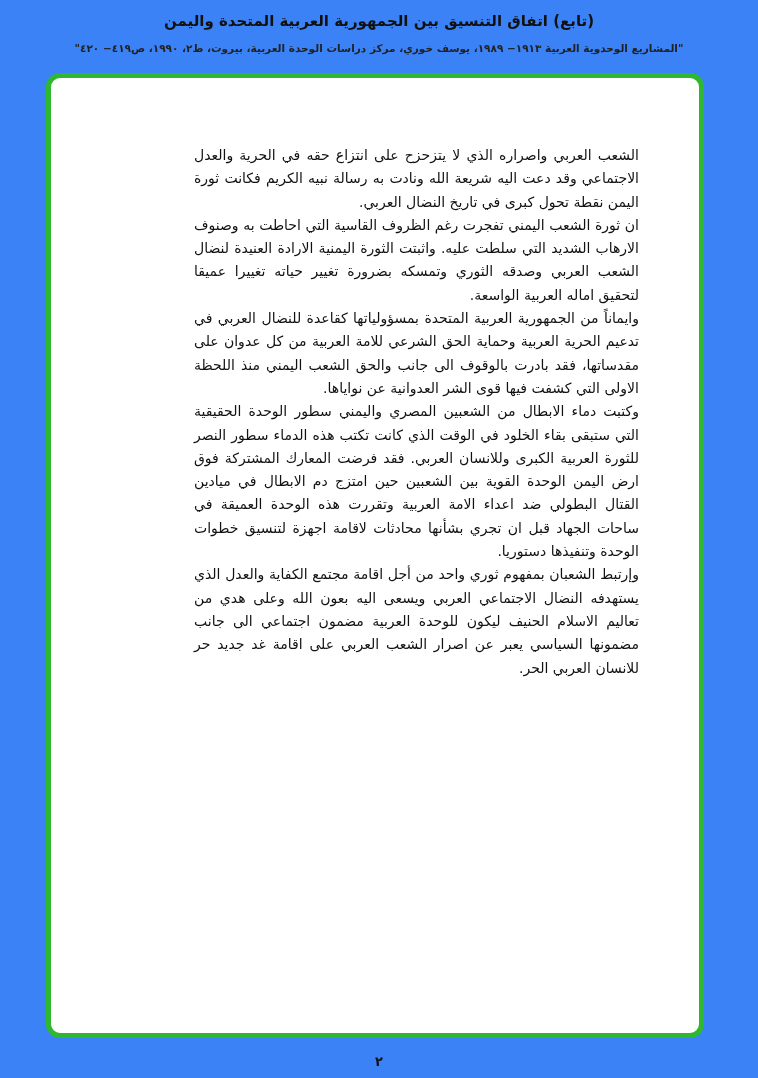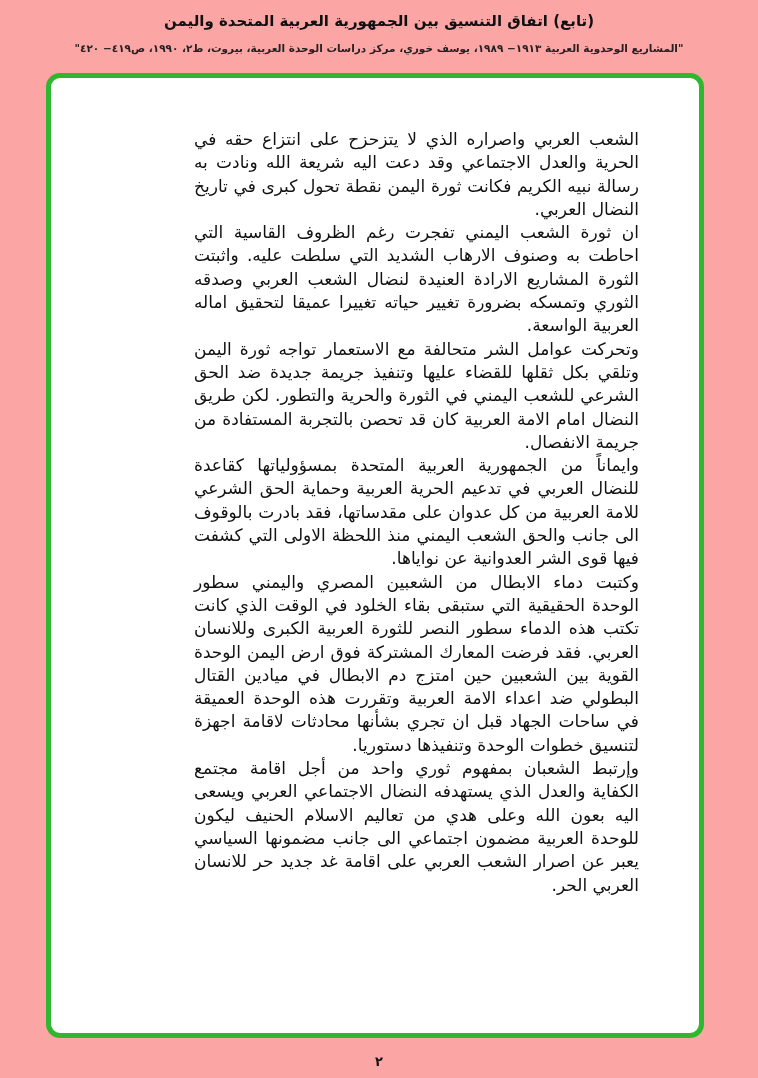--- a/index.html
+++ b/index.html
@@ -5,21 +5,21 @@
   html, body {
     margin: 0;
     padding: 0;
     background: #ffffff;
     font-family: "DejaVu Sans", sans-serif;
   }
   .page {
     position: relative;
     width: 758px;
     height: 1078px;
-    background: #fca5a5;
+    background: #3b82f6;
     overflow: hidden;
   }
   .header {
     position: absolute;
     top: 0;
     left: 0;
     width: 758px;
     text-align: center;
   }
   .title {
@@ -43,26 +43,26 @@
     top: 73px;
     width: 658px;
     height: 965px;
     border: 5px solid #2fb82f;
     border-radius: 14px;
     box-sizing: border-box;
     background: #ffffff;
   }
   .text-col {
     position: absolute;
-    top: 50px;
+    top: 66px;
     right: 60px;
     width: 445px;
     direction: rtl;
     text-align: justify;
-    font-size: 17px;
+    font-size: 14px;
     line-height: 23.3px;
     color: #111111;
   }
   .text-col p {
     margin: 0;
     padding: 0;
   }
   .page-number {
     position: absolute;
     top: 1054px;
@@ -81,22 +81,21 @@
 <div class="page">
 
   <div class="header">
     <div class="title">(تابع) اتفاق التنسيق بين الجمهورية العربية المتحدة واليمن</div>
     <div class="citation">"المشاريع الوحدوية العربية ١٩١٣− ١٩٨٩، يوسف خوري، مركز دراسات الوحدة العربية، بيروت، ط٢، ١٩٩٠، ص٤١٩− ٤٢٠"</div>
   </div>
 
   <div class="border-box">
     <div class="text-col">
       <p>الشعب العربي واصراره الذي لا يتزحزح على انتزاع حقه في الحرية والعدل الاجتماعي وقد دعت اليه شريعة الله ونادت به رسالة نبيه الكريم فكانت ثورة اليمن نقطة تحول كبرى في تاريخ النضال العربي.</p>
-      <p>ان ثورة الشعب اليمني تفجرت رغم الظروف القاسية التي احاطت به وصنوف الارهاب الشديد التي سلطت عليه. واثبتت الثورة المشاريع الارادة العنيدة لنضال الشعب العربي وصدقه الثوري وتمسكه بضرورة تغيير حياته تغييرا عميقا لتحقيق اماله العربية الواسعة.</p>
-      <p>وتحركت عوامل الشر متحالفة مع الاستعمار تواجه ثورة اليمن وتلقي بكل ثقلها للقضاء عليها وتنفيذ جريمة جديدة ضد الحق الشرعي للشعب اليمني في الثورة والحرية والتطور. لكن طريق النضال امام الامة العربية كان قد تحصن بالتجربة المستفادة من جريمة الانفصال.</p>
+      <p>ان ثورة الشعب اليمني تفجرت رغم الظروف القاسية التي احاطت به وصنوف الارهاب الشديد التي سلطت عليه. واثبتت الثورة اليمنية الارادة العنيدة لنضال الشعب العربي وصدقه الثوري وتمسكه بضرورة تغيير حياته تغييرا عميقا لتحقيق اماله العربية الواسعة.</p>
       <p>وايماناً من الجمهورية العربية المتحدة بمسؤولياتها كقاعدة للنضال العربي في تدعيم الحرية العربية وحماية الحق الشرعي للامة العربية من كل عدوان على مقدساتها، فقد بادرت بالوقوف الى جانب والحق الشعب اليمني منذ اللحظة الاولى التي كشفت فيها قوى الشر العدوانية عن نواياها.</p>
       <p>وكتبت دماء الابطال من الشعبين المصري واليمني سطور الوحدة الحقيقية التي ستبقى بقاء الخلود في الوقت الذي كانت تكتب هذه الدماء سطور النصر للثورة العربية الكبرى وللانسان العربي. فقد فرضت المعارك المشتركة فوق ارض اليمن الوحدة القوية بين الشعبين حين امتزج دم الابطال في ميادين القتال البطولي ضد اعداء الامة العربية وتقررت هذه الوحدة العميقة في ساحات الجهاد قبل ان تجري بشأنها محادثات لاقامة اجهزة لتنسيق خطوات الوحدة وتنفيذها دستوريا.</p>
       <p>وإرتبط الشعبان بمفهوم ثوري واحد من أجل اقامة مجتمع الكفاية والعدل الذي يستهدفه النضال الاجتماعي العربي ويسعى اليه بعون الله وعلى هدي من تعاليم الاسلام الحنيف ليكون للوحدة العربية مضمون اجتماعي الى جانب مضمونها السياسي يعبر عن اصرار الشعب العربي على اقامة غد جديد حر للانسان العربي الحر.</p>
     </div>
   </div>
 
   <div class="page-number">٢</div>
 
 </div>
 

